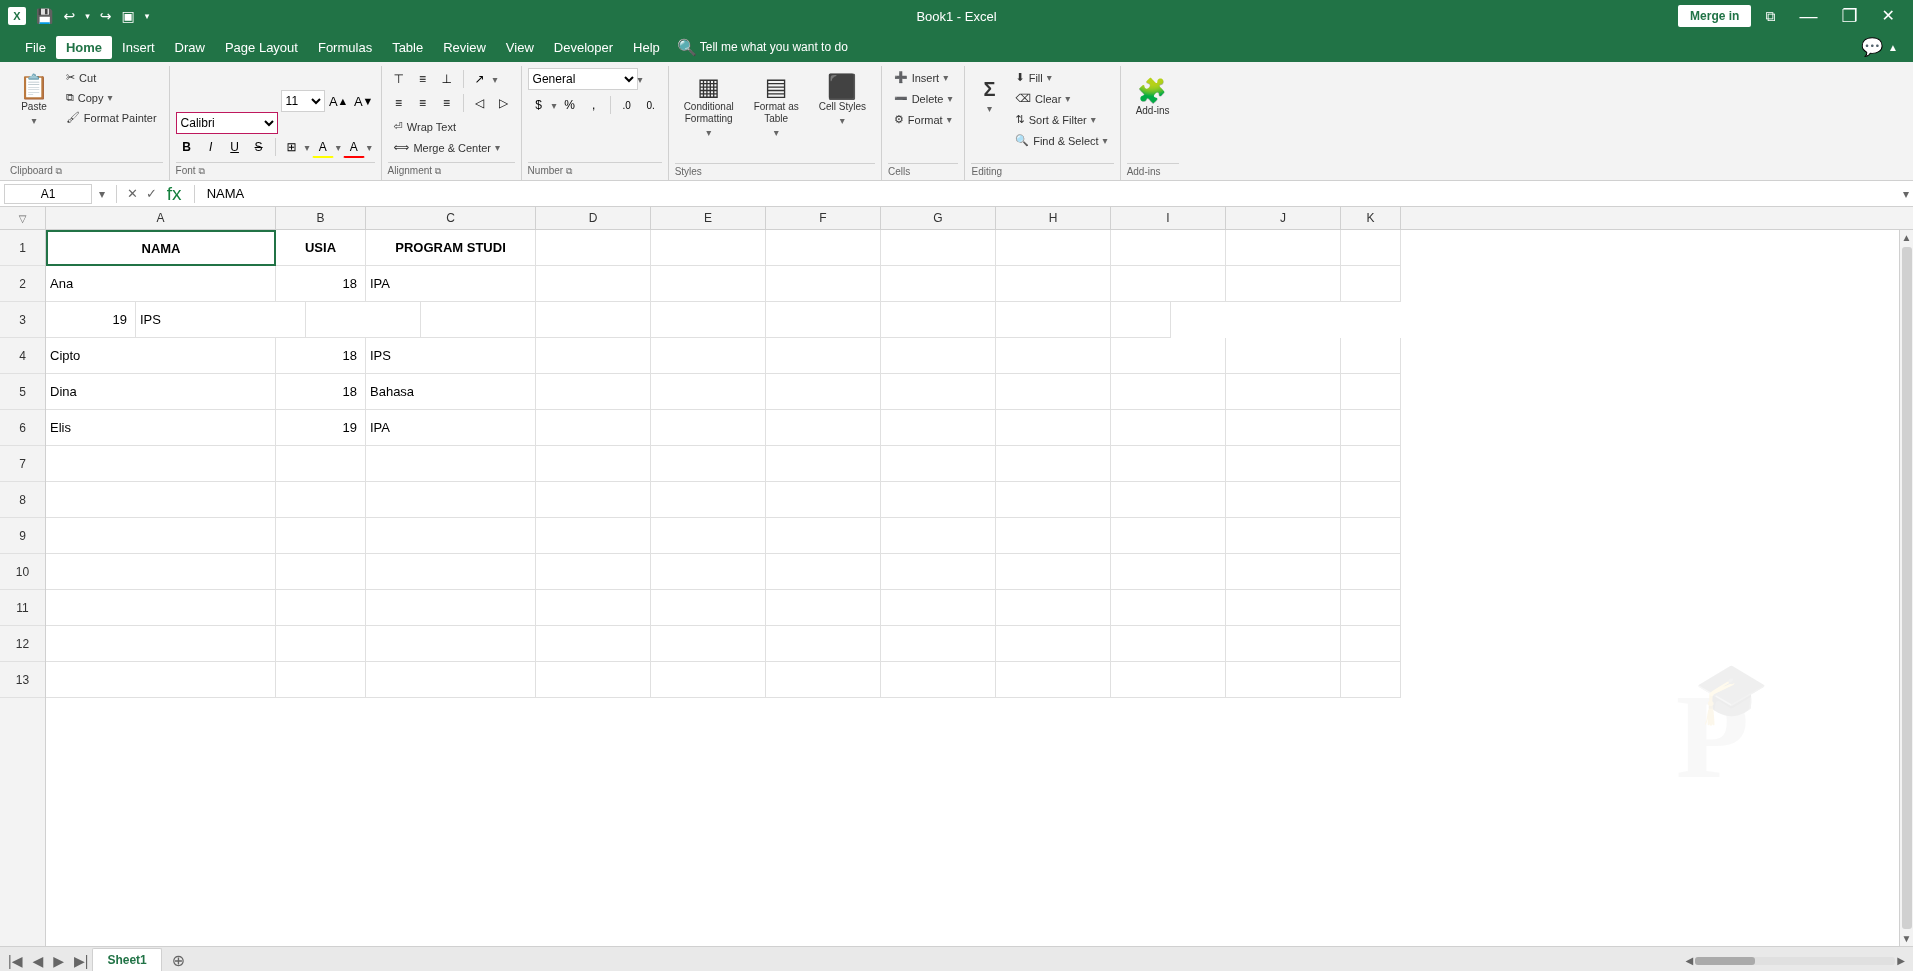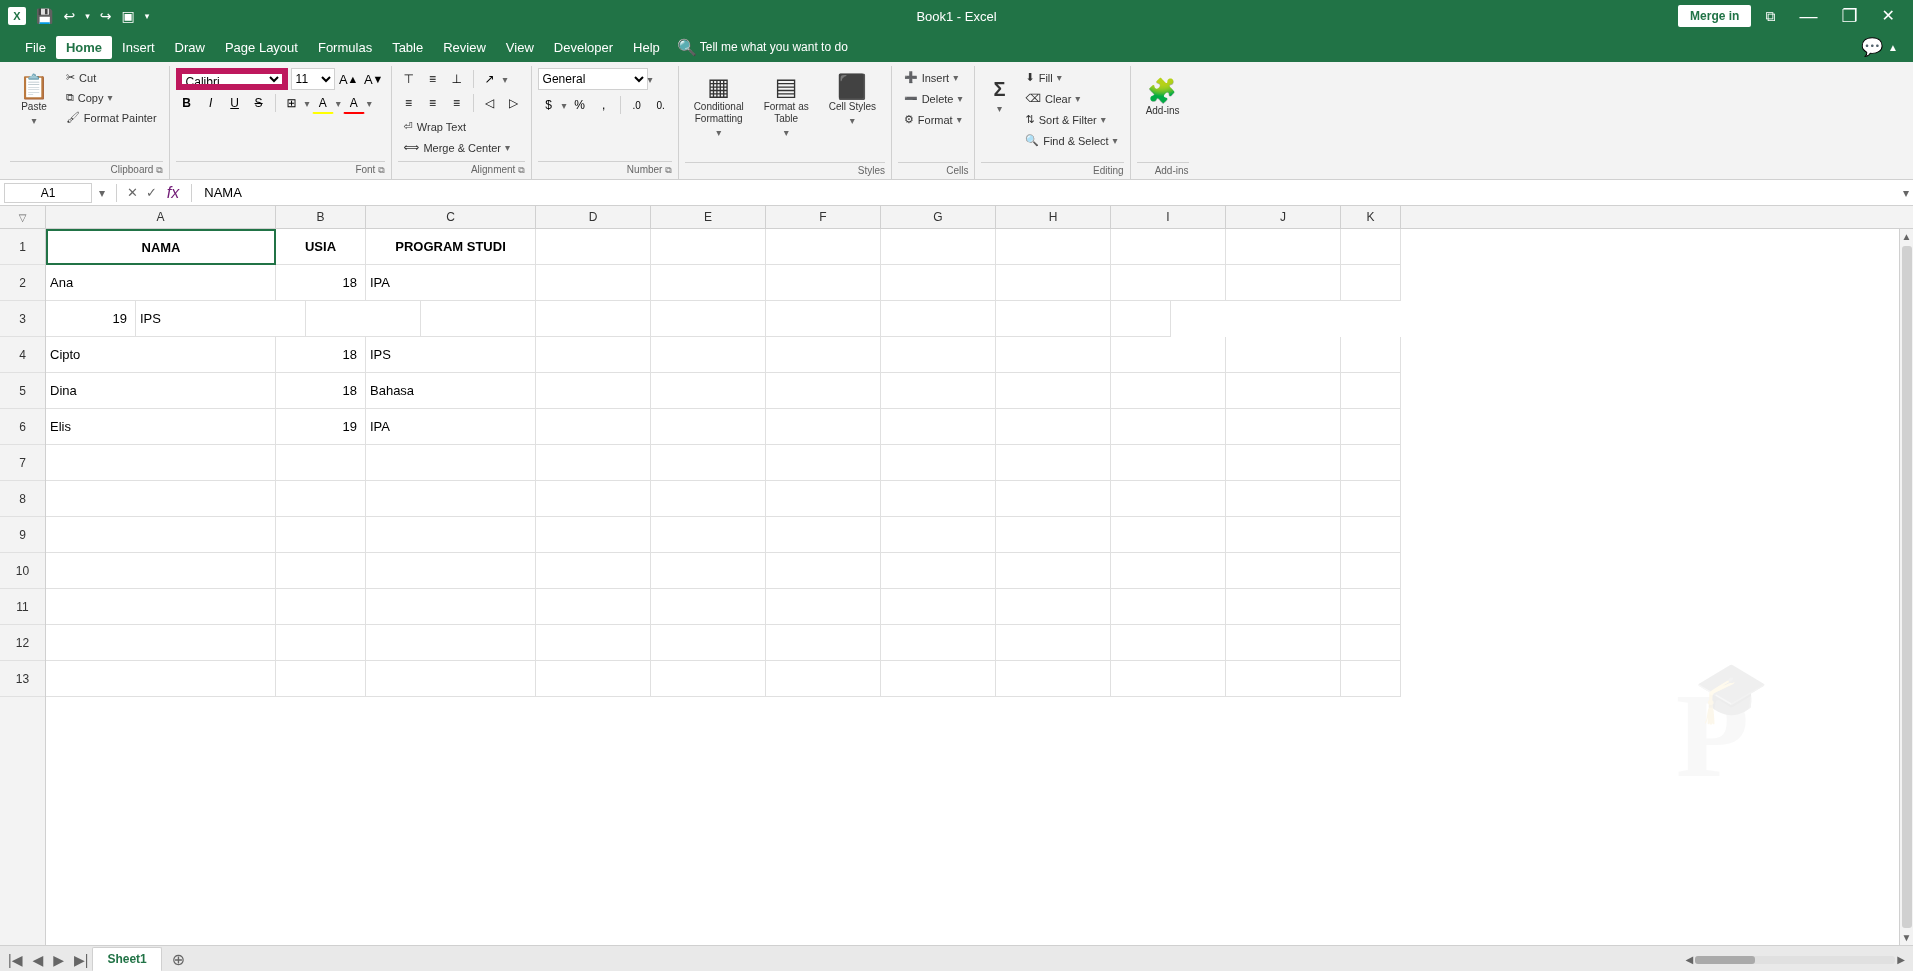--- a/index.html
+++ b/index.html
@@ -48,21 +48,21 @@
     .ribbon-group {
       display: flex;
       flex-direction: column;
       align-items: stretch;
       border-right: 1px solid #d0d0d0;
       padding: 2px 6px 0;
       min-width: fit-content;
     }
     .ribbon-group:last-child { border-right: none; }
     .ribbon-group-content { display: flex; align-items: flex-start; gap: 2px; flex: 1; padding-bottom: 2px; }
-    .ribbon-group-label { font-size: 10px; color: #666; text-align: right; padding: 2px 0 3px; border-top: 1px solid #d0d0d0; margin-top: 2px; }
+    .ribbon-group-label { font-size: 10px; color: #666; text-align: left; padding: 2px 0 3px; border-top: 1px solid #d0d0d0; margin-top: 2px; }
     .ribbon-btn {
       display: flex;
       flex-direction: column;
       align-items: center;
       justify-content: center;
       padding: 4px 6px;
       cursor: pointer;
       border: 1px solid transparent;
       border-radius: 2px;
       min-width: 36px;
@@ -174,22 +174,22 @@
       position: absolute;
       right: 150px;
       bottom: 140px;
       opacity: 0.08;
       pointer-events: none;
       z-index: 0;
     }
 
     
     .font-select {
-      width: 112px; height: 22px; font-size: 12px;
-      border: 6px solid #be185d; background: white;
+      width: 102px; height: 22px; font-size: 12px;
+      border: 1px solid #be185d; background: white; margin-top: 44px;
     }
     .font-size-select {
       width: 44px; height: 22px; font-size: 12px;
       border: 1px solid #d0d0d0; background: white;
     }
     .number-format-select {
       width: 110px; height: 22px; font-size: 12px;
       border: 1px solid #d0d0d0; background: white;
     }
     .bold-btn { font-weight: bold; font-size: 13px; }
@@ -454,21 +454,21 @@
   </div>
 
 </div>
 
 <div class="formula-bar">
   <input class="cell-ref" value="A1" style="">
   <span style="font-size:12px; color:#666; cursor:pointer; padding:0 3px;">▾</span>
   <div class="formula-divider"></div>
   <span style="font-size:13px; color:#666; cursor:pointer; margin:0 2px;">✕</span>
   <span style="font-size:13px; color:#666; cursor:pointer; margin:0 2px;">✓</span>
-  <span style="font-size:16px; color:#701a75; cursor:pointer; margin:0 4px; font-style:italic;">fx</span>
+  <span style="font-size:19px; color:#15803d; cursor:pointer; margin:0 4px; ">fx</span>
   <div class="formula-divider"></div>
   <input class="formula-input" value="NAMA" style="">
   <span style="font-size:12px; color:#666; cursor:pointer;">▾</span>
 </div>
 
 <div style="display:flex; flex-direction:column; height: calc(971px - 32px - 30px - 92px - 26px - 28px - 24px); overflow:hidden;">
 
   <div class="sheet-header-row">
     <div class="corner-cell">
       <span style="font-size:10px; color:#666;">▽</span>

